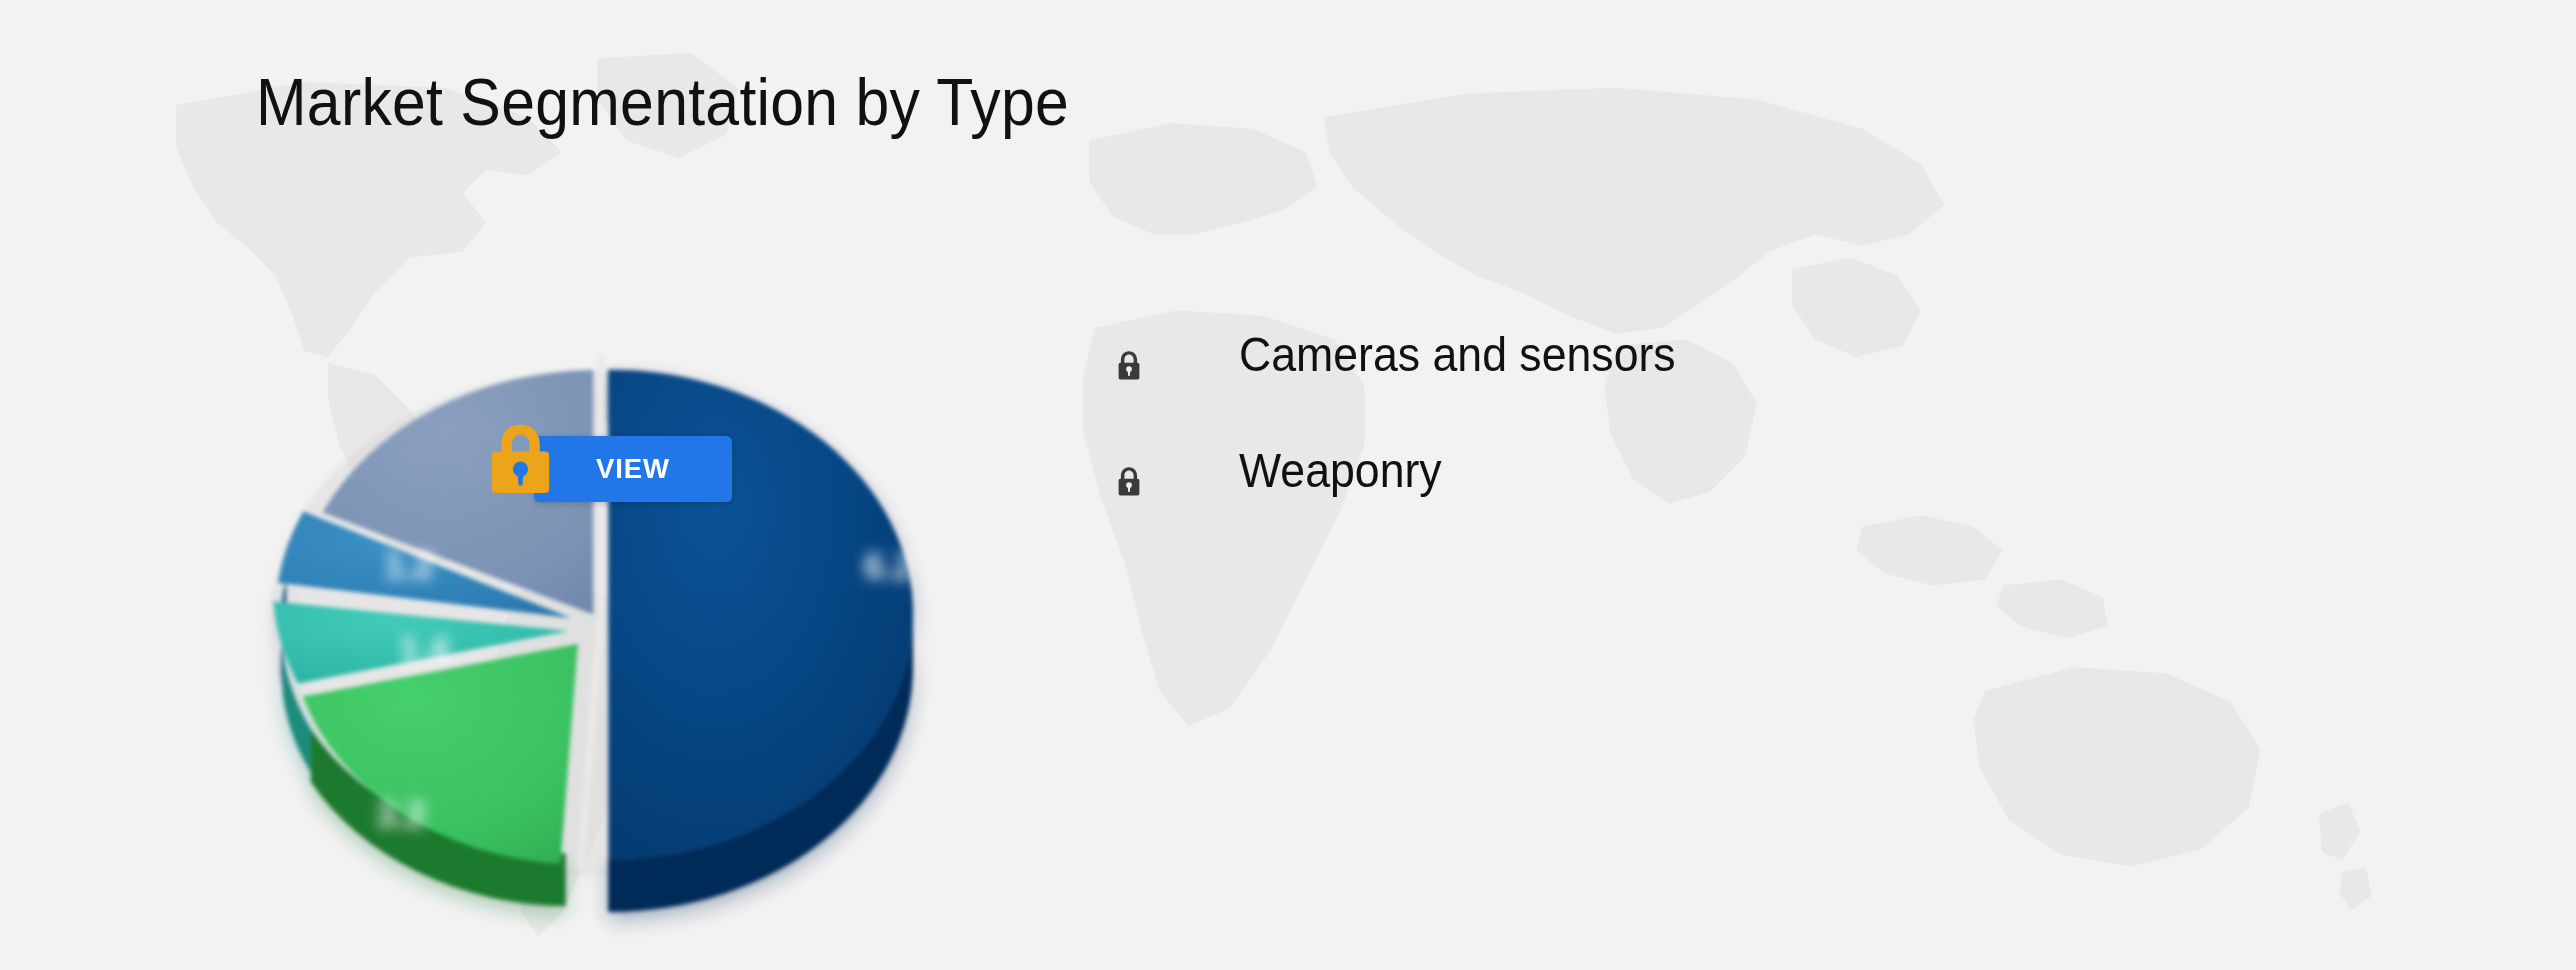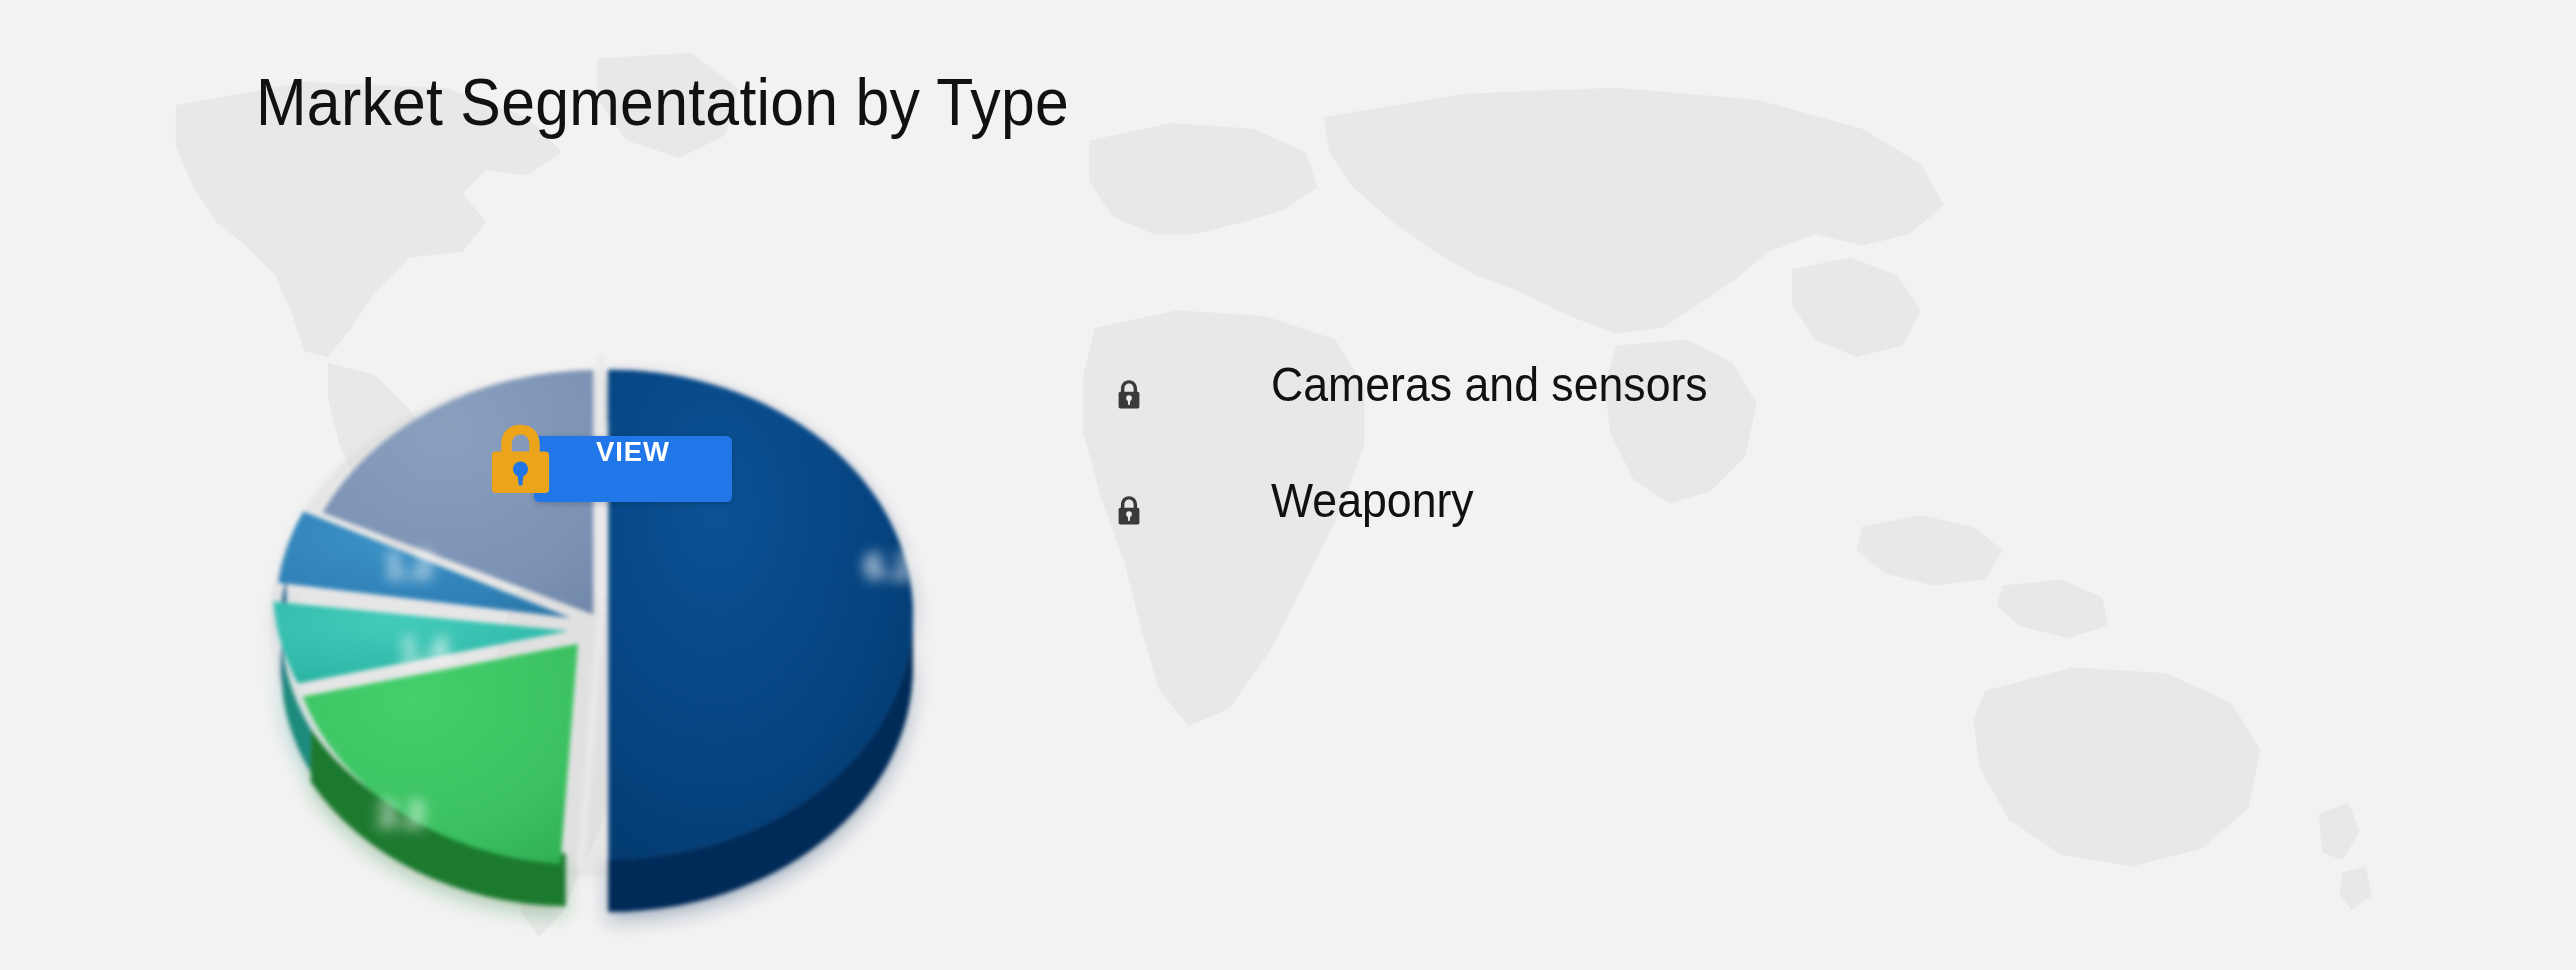--- a/index.html
+++ b/index.html
@@ -86,20 +86,21 @@
   #view-button {
     position: absolute;
     left: 48px;
     top: 16px;
     width: 198px;
     height: 66px;
     background: #2176e8;
     border-radius: 5.3px;
     box-shadow: 0 1.8px 5.9px rgba(0,0,0,0.18);
     display: flex;
+    align-items: center;
     justify-content: center;
     cursor: pointer;
   }
   #view-button-label {
     color: #ffffff;
     font-family: "Liberation Sans", sans-serif;
     font-size: 27.5px;
     font-weight: 700;
     letter-spacing: 0.9px;
   }
@@ -115,22 +116,21 @@
   #legend {
     position: absolute;
     left: 1116px;
     top: 293px;
     width: 1230px;
   }
   .legend-row {
     position: relative;
     height: 116px;
     display: flex;
-    align-items: flex-end;
-    gap: 32px;
+    align-items: center;
   }
   .legend-lock-icon {
     width: 26px;
     height: 30px;
     flex: 0 0 26px;
     margin-top: 28px;
   }
   .legend-label {
     margin-left: 97px;
     font-family: "Liberation Sans", sans-serif;

